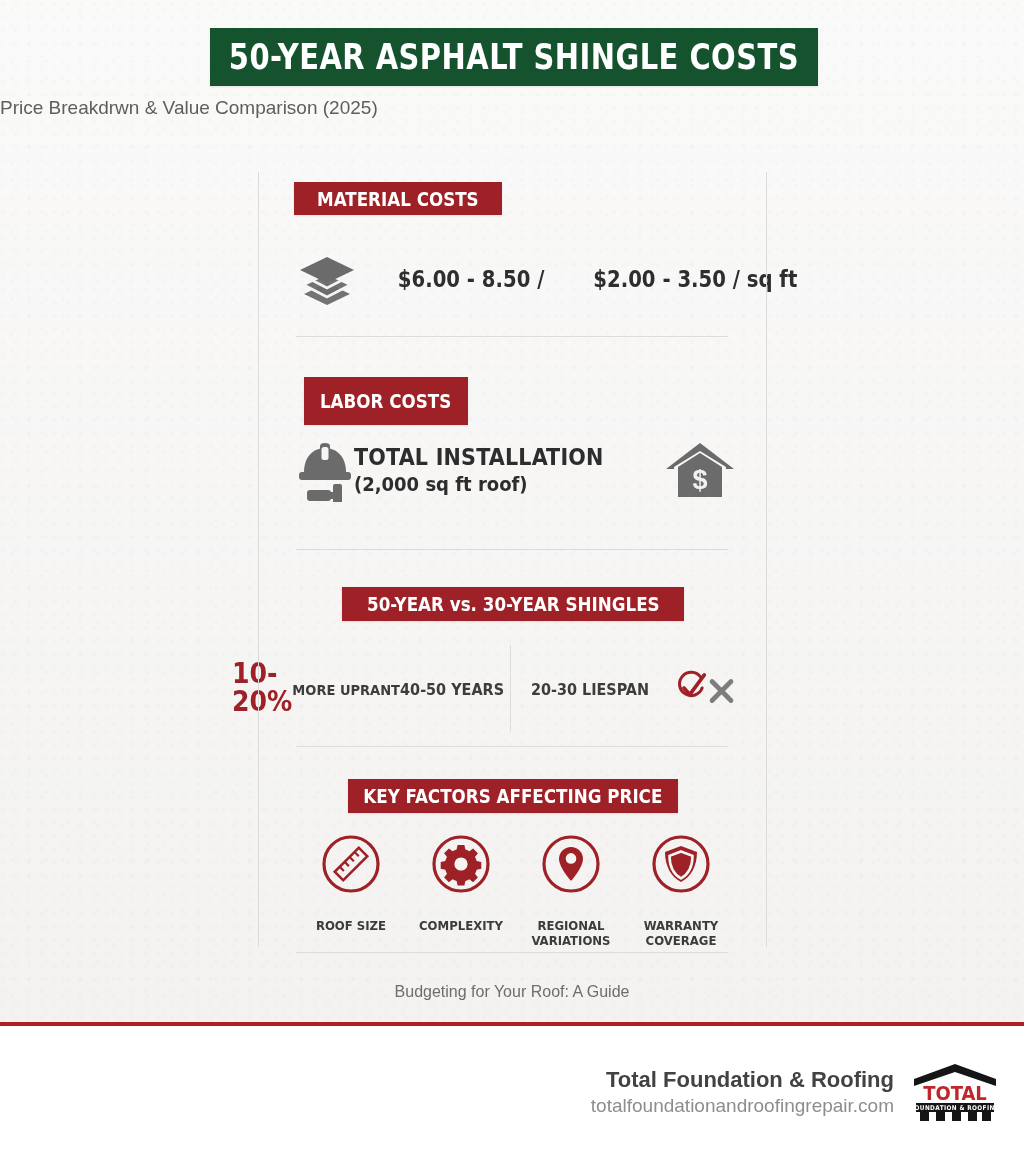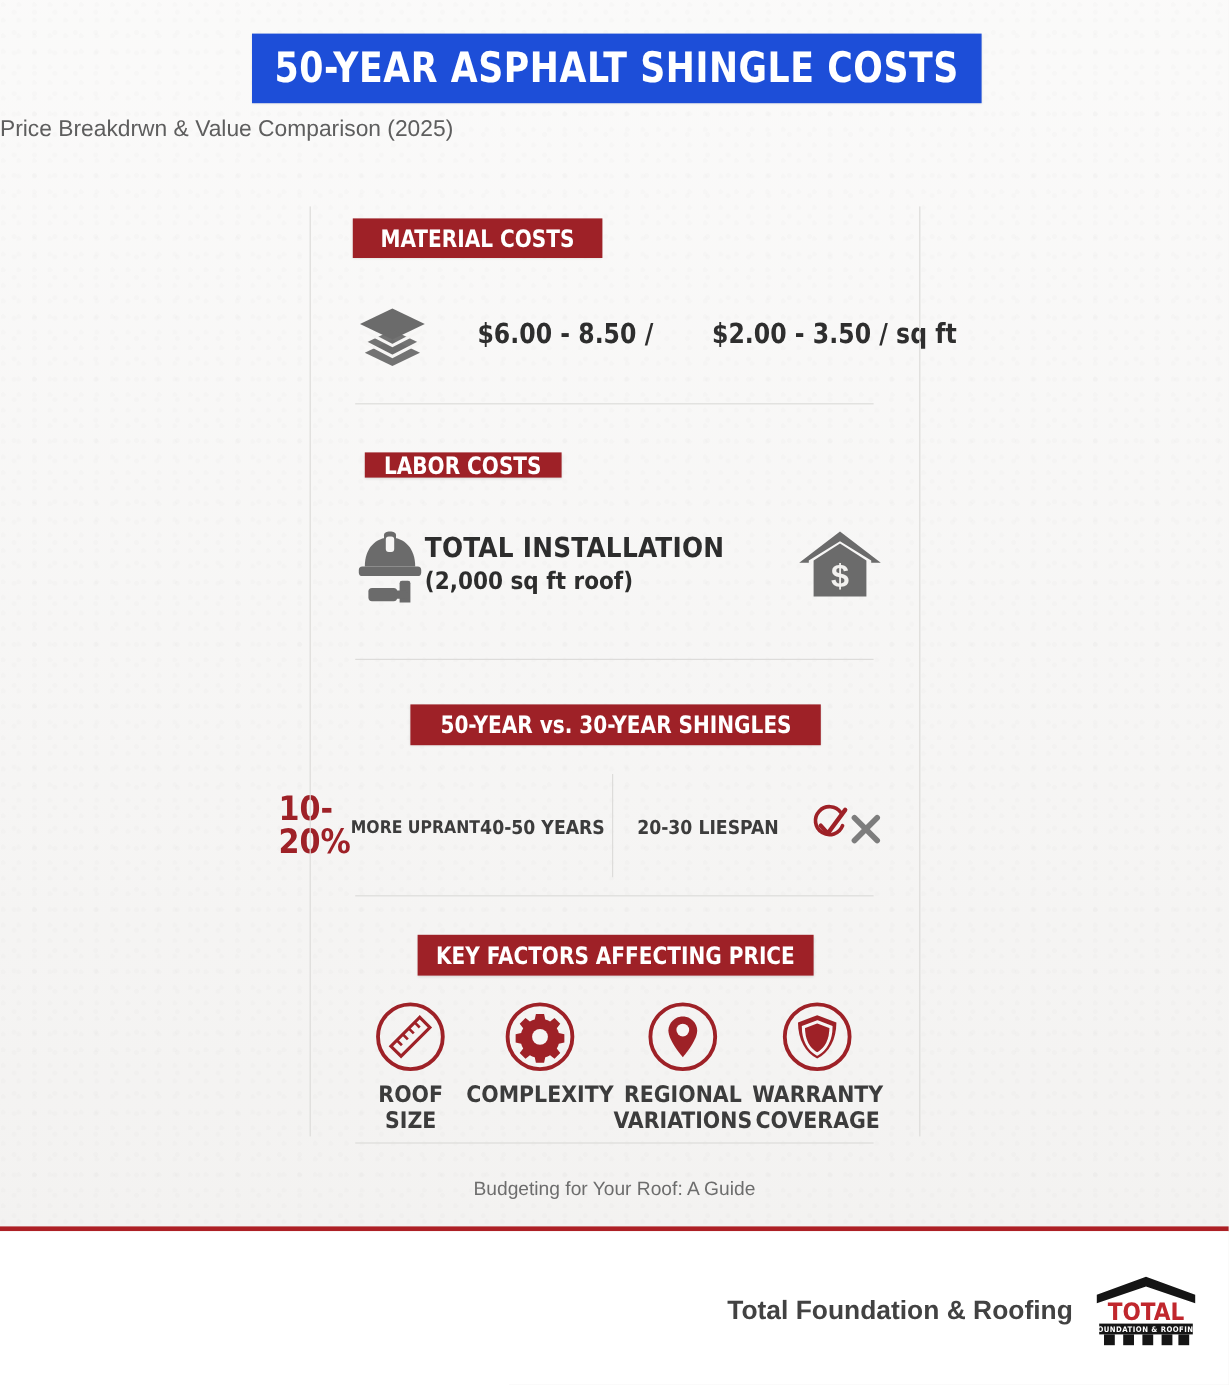--- a/index.html
+++ b/index.html
@@ -31,21 +31,21 @@
     z-index: 2;
   }
 
   
   .title-bar {
     position: absolute;
     left: 210px;
     top: 28px;
     width: 608px;
     height: 58px;
-    background: #1d4ed8;
+    background: #14532d;
     box-shadow: 0 1px 2px rgba(0,0,0,0.10);
     display: flex;
     align-items: center;
     justify-content: center;
   }
   .title-text {
     color: #ffffff;
     font-family: "DejaVu Sans Condensed", "Liberation Sans Narrow", "Liberation Sans", sans-serif;
     font-weight: bold;
     font-size: 35px;
@@ -91,21 +91,21 @@
     font-weight: bold;
     display: flex;
     align-items: center;
     justify-content: center;
     box-shadow: 0 1px 2px rgba(0,0,0,0.10);
     white-space: nowrap;
   }
   .chip span { transform: scaleX(0.93); }
 
   .chip-material { left: 294px; top: 182px; width: 208px; height: 33px; font-size: 20px; }
-  .chip-labor    { left: 304px; top: 377px; width: 164px; height: 21px; font-size: 20px; }
+  .chip-labor    { left: 304px; top: 377px; width: 164px; height: 48px; font-size: 20px; }
   .chip-compare  { left: 342px; top: 587px; width: 342px; height: 34px; font-size: 20px; }
   .chip-factors  { left: 348px; top: 779px; width: 330px; height: 34px; font-size: 20px; }
 
   
   .row {
     position: absolute;
     display: flex;
     align-items: center;
   }
 
@@ -175,23 +175,23 @@
   
   .factors-row { left: 296px; top: 834px; width: 440px; height: 110px; align-items: flex-start; }
   .factor {
     flex: 1 1 0;
     display: flex;
     flex-direction: column;
     align-items: center;
   }
   .factor-circle { width: 60px; height: 60px; }
   .factor-label {
-    margin-top: 8px;
+    margin-top: 25px;
     color: #3c3c3c;
-    font-size: 19px;
+    font-size: 13px;
     text-align: center;
     line-height: 1.15;
     white-space: pre-line;
   }
 
   .caption {
     position: absolute;
     left: 0; top: 983px;
     width: 1024px;
     text-align: center;
@@ -456,20 +456,21 @@
 
   <div class="hline" style="top:952px"></div>
 
   <div class="caption">Budgeting for Your Roof: A Guide</div>
 
   <div class="red-rule"></div>
   <div class="footer">
     <div class="footer-inner">
       <div class="footer-text">
         <div class="footer-name">Total Foundation &amp; Roofing</div>
+        <div class="footer-url">totalfoundationandroofingrepair.com</div>
       </div>
       <svg class="logo" viewBox="0 0 86 60" aria-hidden="true">
 
         <polygon points="43,2 84,17 84,24 43,10 2,24 2,17" fill="#151515"></polygon>
 
         <text x="43" y="38" text-anchor="middle" font-family="'DejaVu Sans Condensed','Liberation Sans Narrow','Liberation Sans',sans-serif" font-size="20" font-weight="bold" fill="#c0272d">TOTAL</text>
 
         <rect x="4" y="41" width="78" height="9" fill="#151515"></rect>
         <text x="43" y="48.2" text-anchor="middle" font-family="'DejaVu Sans Condensed','Liberation Sans Narrow','Liberation Sans',sans-serif" font-size="6.4" font-weight="bold" fill="#ffffff" letter-spacing="0.4">FOUNDATION &amp; ROOFING</text>
 

